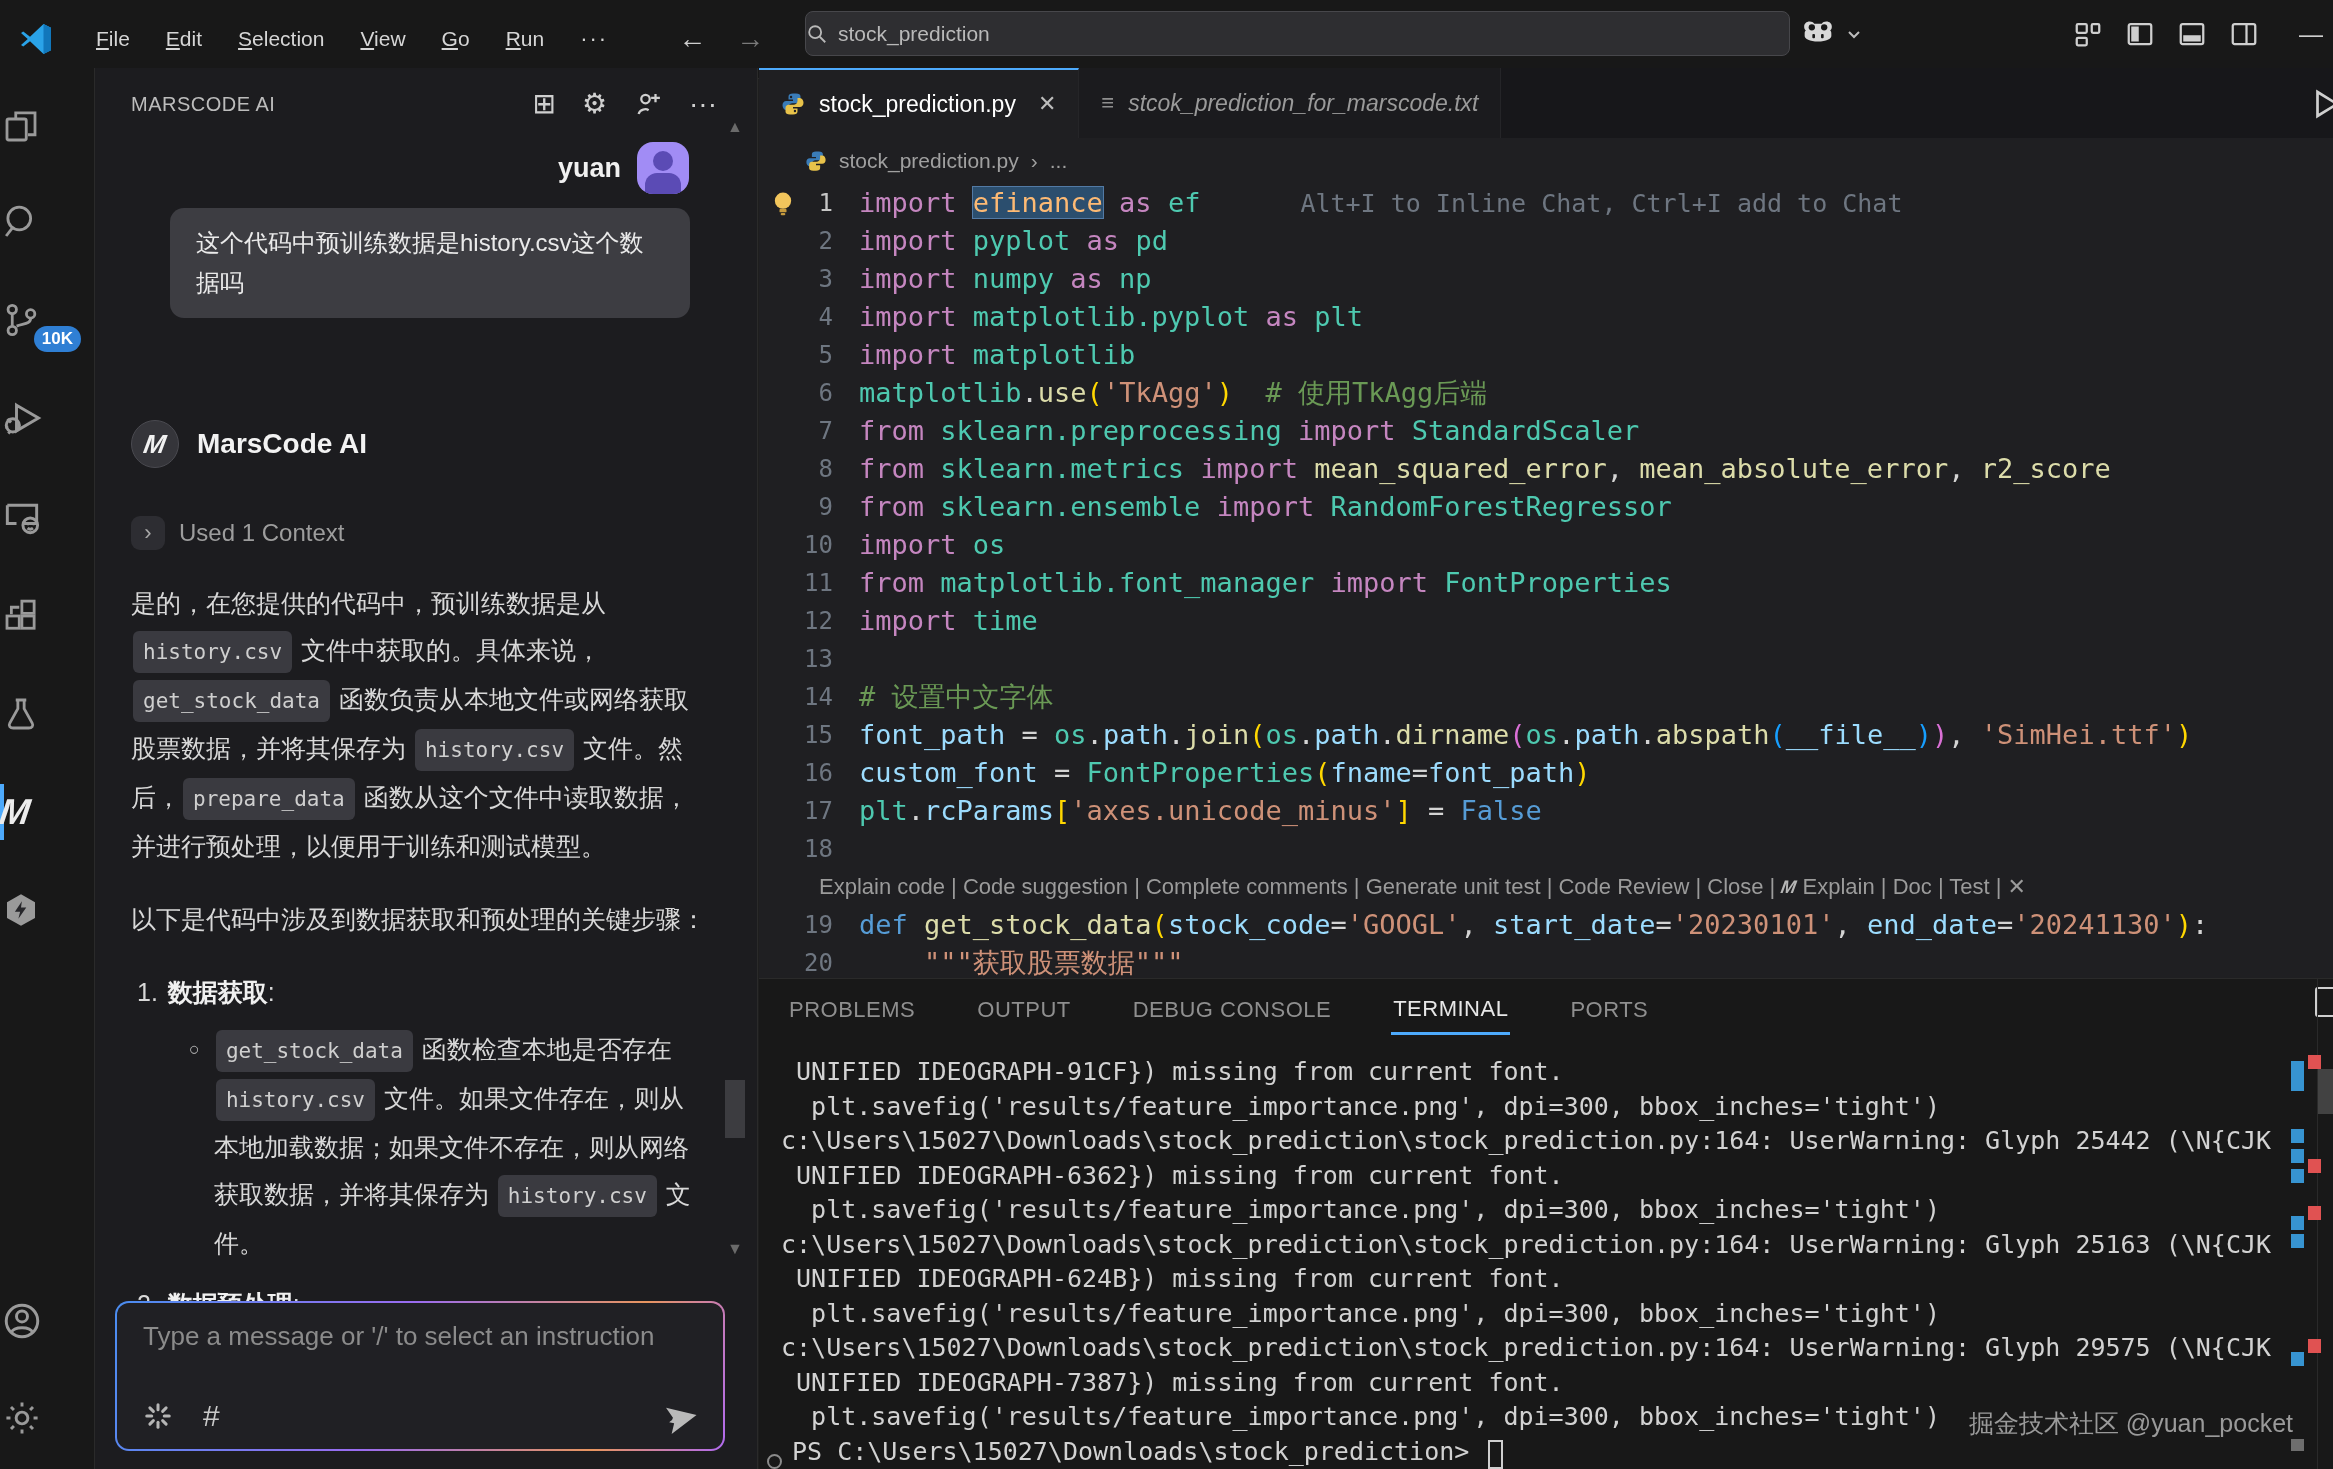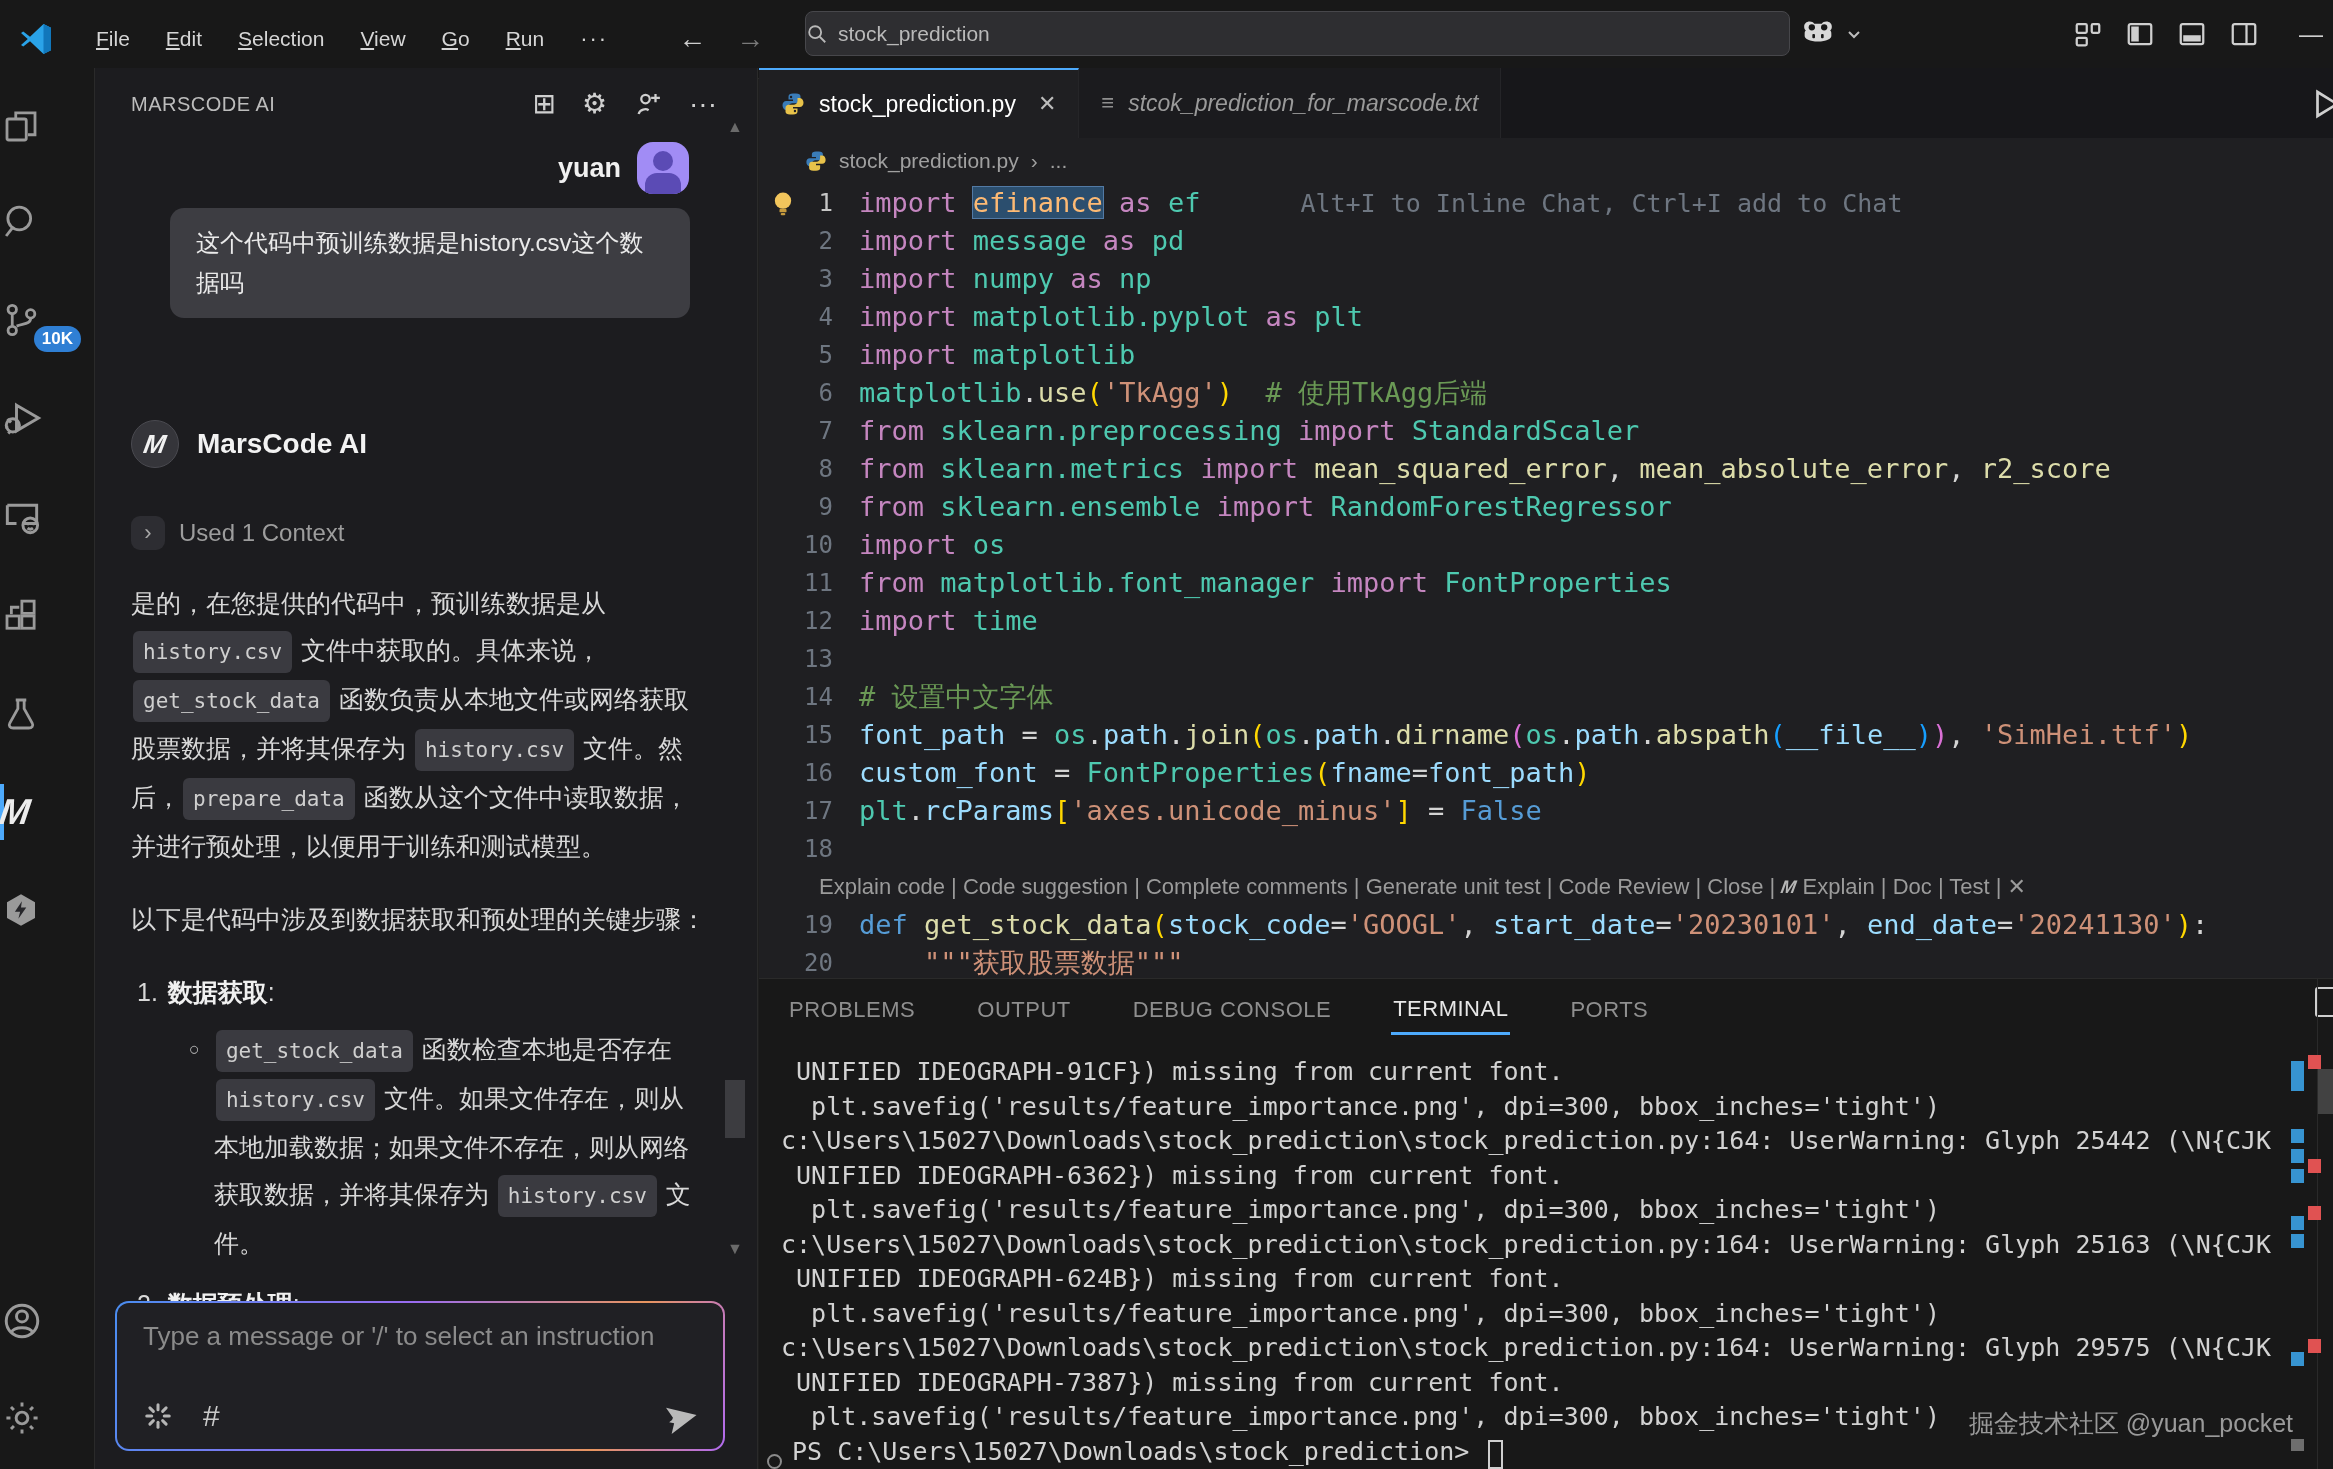--- a/index.html
+++ b/index.html
@@ -387,21 +387,21 @@
     <span>›</span>
     <span>...</span>
   </div>
 
   <div id="code">
       <div class="code-row"><div class="gutter active">1<svg viewBox="0 0 24 24" width="28" height="28" class="bulb">
             <circle cx="12" cy="10" r="7" fill="#f2c55c"></circle>
             <rect x="9" y="17" width="6" height="3" rx="1" fill="#c79b3e"></rect>
             <rect x="10" y="20.5" width="4" height="2" rx="1" fill="#c79b3e"></rect>
           </svg></div><div class="ctext"><span class="tk-k">import </span><span class="tk-sel">efinance</span><span class="tk-k"> as </span><span class="tk-m">ef</span><span class="ghost">Alt+I to Inline Chat, Ctrl+I add to Chat</span></div></div>
-      <div class="code-row"><div class="gutter">2</div><div class="ctext"><span class="tk-k">import </span><span class="tk-m">message</span><span class="tk-k"> as </span><span class="tk-m">pd</span></div></div>
+      <div class="code-row"><div class="gutter">2</div><div class="ctext"><span class="tk-k">import </span><span class="tk-m">pyplot</span><span class="tk-k"> as </span><span class="tk-m">pd</span></div></div>
       <div class="code-row"><div class="gutter">3</div><div class="ctext"><span class="tk-k">import </span><span class="tk-m">numpy</span><span class="tk-k"> as </span><span class="tk-m">np</span></div></div>
       <div class="code-row"><div class="gutter">4</div><div class="ctext"><span class="tk-k">import </span><span class="tk-m">matplotlib.pyplot</span><span class="tk-k"> as </span><span class="tk-m">plt</span></div></div>
       <div class="code-row"><div class="gutter">5</div><div class="ctext"><span class="tk-k">import </span><span class="tk-m">matplotlib</span></div></div>
       <div class="code-row"><div class="gutter">6</div><div class="ctext"><span class="tk-m">matplotlib</span><span class="tk-p">.</span><span class="tk-f">use</span><span class="tk-g1">(</span><span class="tk-s">'TkAgg'</span><span class="tk-g1">)</span><span class="tk-p">  </span><span class="tk-c"># 使用TkAgg后端</span></div></div>
       <div class="code-row"><div class="gutter">7</div><div class="ctext"><span class="tk-k">from </span><span class="tk-m">sklearn.preprocessing</span><span class="tk-k"> import </span><span class="tk-m">StandardScaler</span></div></div>
       <div class="code-row"><div class="gutter">8</div><div class="ctext"><span class="tk-k">from </span><span class="tk-m">sklearn.metrics</span><span class="tk-k"> import </span><span class="tk-f">mean_squared_error</span><span class="tk-p">, </span><span class="tk-f">mean_absolute_error</span><span class="tk-p">, </span><span class="tk-f">r2_score</span></div></div>
       <div class="code-row"><div class="gutter">9</div><div class="ctext"><span class="tk-k">from </span><span class="tk-m">sklearn.ensemble</span><span class="tk-k"> import </span><span class="tk-m">RandomForestRegressor</span></div></div>
       <div class="code-row"><div class="gutter">10</div><div class="ctext"><span class="tk-k">import </span><span class="tk-m">os</span></div></div>
       <div class="code-row"><div class="gutter">11</div><div class="ctext"><span class="tk-k">from </span><span class="tk-m">matplotlib.font_manager</span><span class="tk-k"> import </span><span class="tk-m">FontProperties</span></div></div>
       <div class="code-row"><div class="gutter">12</div><div class="ctext"><span class="tk-k">import </span><span class="tk-m">time</span></div></div>

